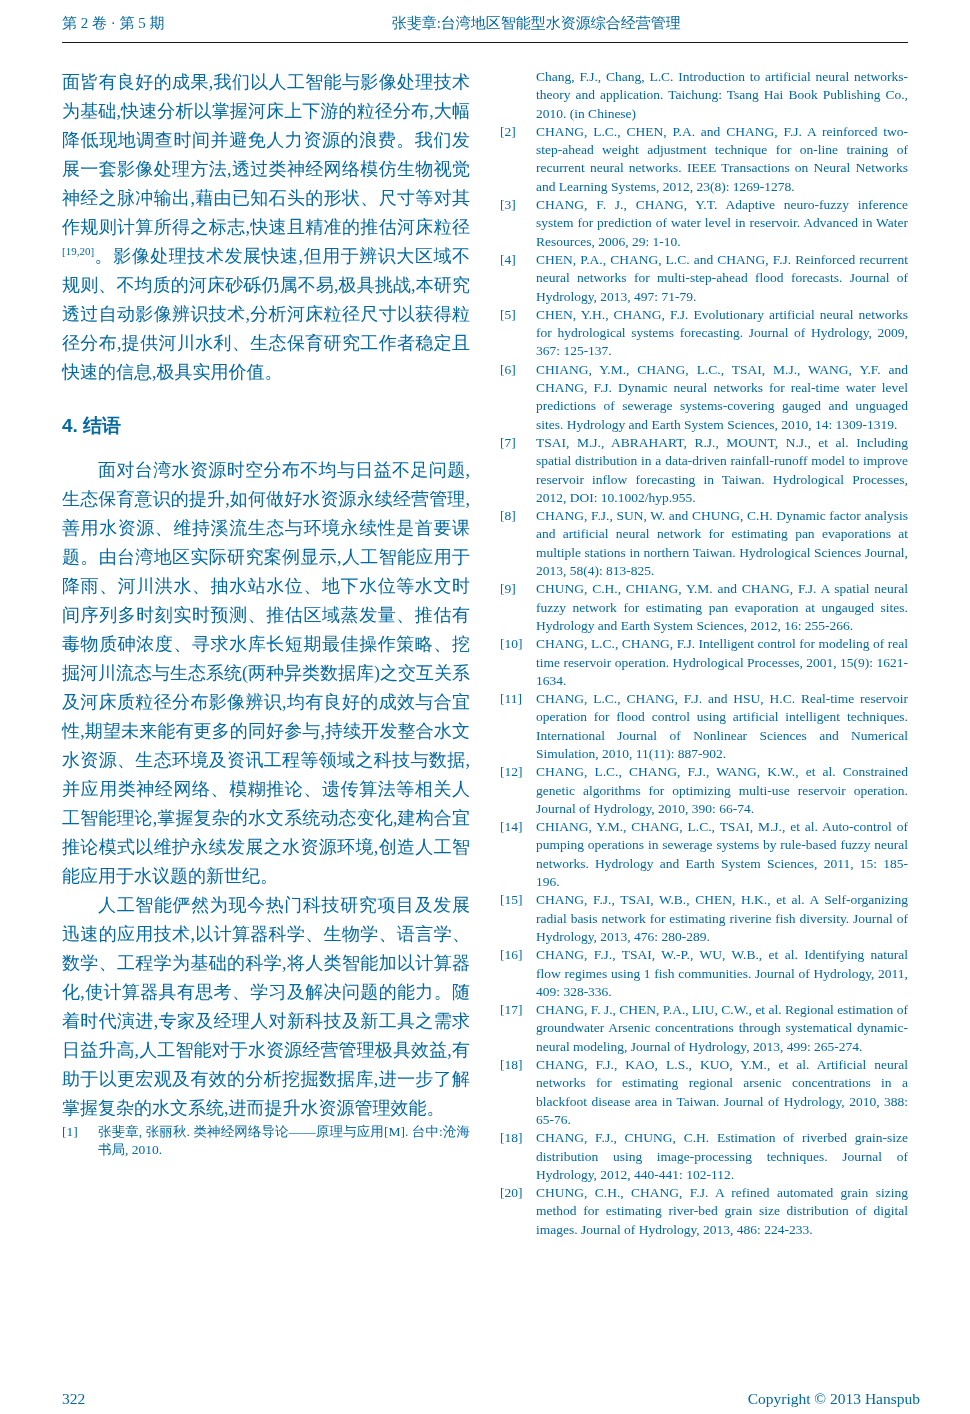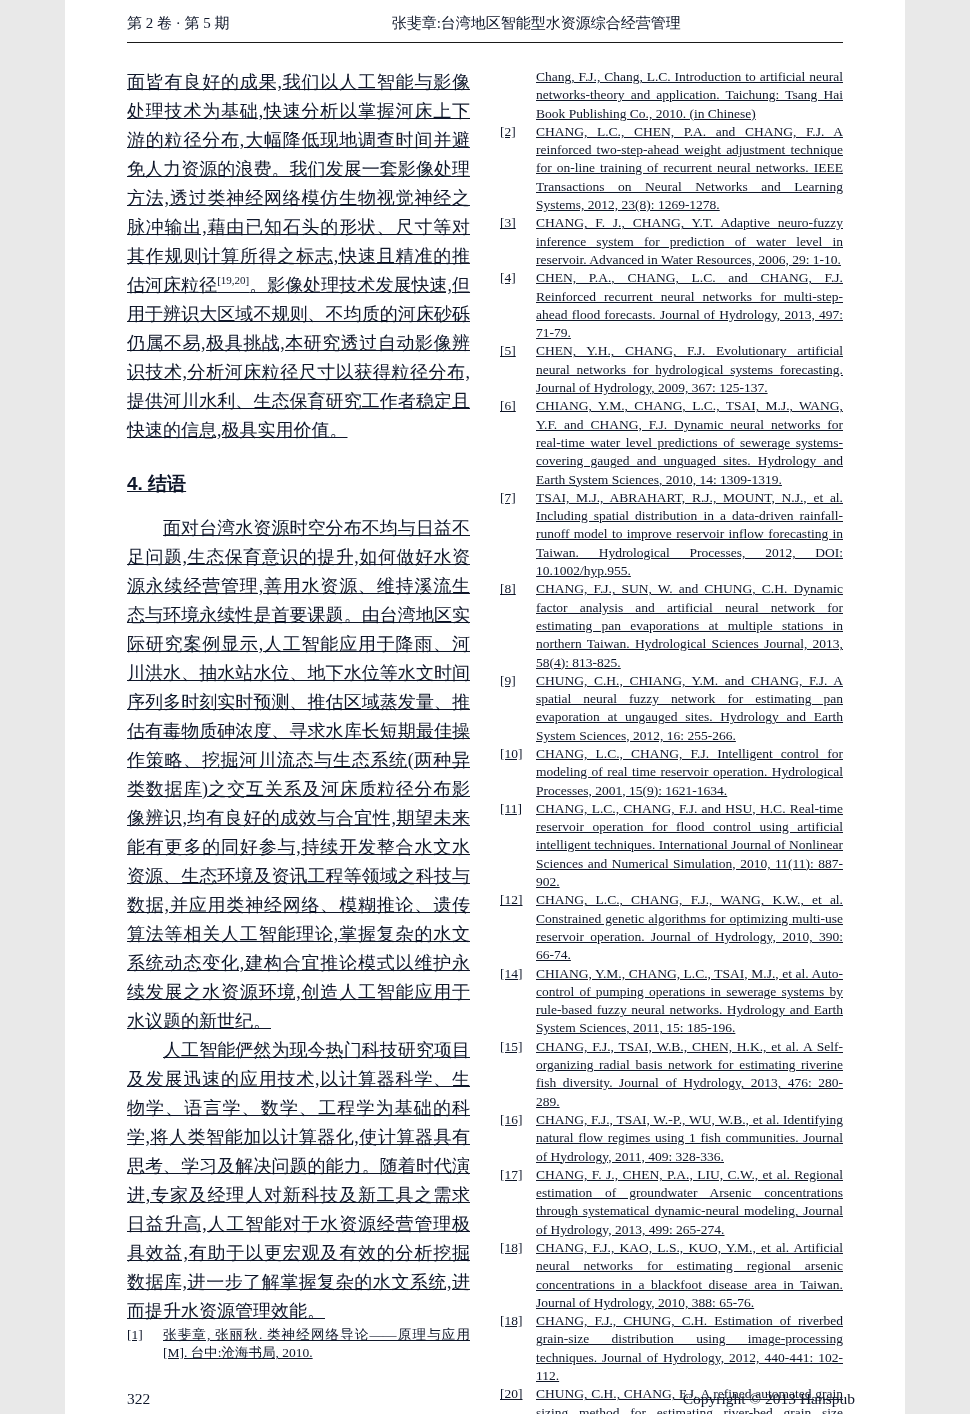--- a/index.html
+++ b/index.html
@@ -1,31 +1,31 @@
 <!DOCTYPE html>
 <html><head>
 <meta charset="utf-8">
 <style>
   * { box-sizing: border-box; }
   html, body { margin: 0; padding: 0; background: #e9e9e9; }
   .page {
-    width: 840px; height: 1414px; margin: 0 auto; background: #ffffff;
-    color: #0f172a; font-family: "Liberation Serif", "DejaVu Serif", serif;
+    width: 970px; height: 1414px; margin: 0 auto; background: #ffffff;
+    color: #0369a1; font-family: "Liberation Serif", "DejaVu Serif", serif;
     padding: 6px 62px 9px; position: relative; overflow: hidden;
   }
   .page-header {
     display: flex; align-items: baseline;
     font-size: 15px; padding: 8px 0 9px;
     border-bottom: 1.3px solid #1a1a1a;
   }
   .issue { flex: 1 0 auto; white-space: nowrap; }
   .running-title { flex: 2 1 auto; text-align: center; }
   .header-spacer { flex: 1 0 auto; }
 
-  .columns { display: flex; gap: 30px; margin-top: 25px; text-decoration: underline; }
+  .columns { display: flex; gap: 30px; margin-top: 25px; }
   .col { flex: 1 1 0; min-width: 0; }
 
   .body-para {
     margin: 0; font-size: 18px; line-height: 29px;
     text-align: justify; text-justify: inter-ideograph;
   }
   .body-para.indent { text-indent: 2em; }
   .cite { font-size: 11px; line-height: 0; }
 
   .section-heading {

